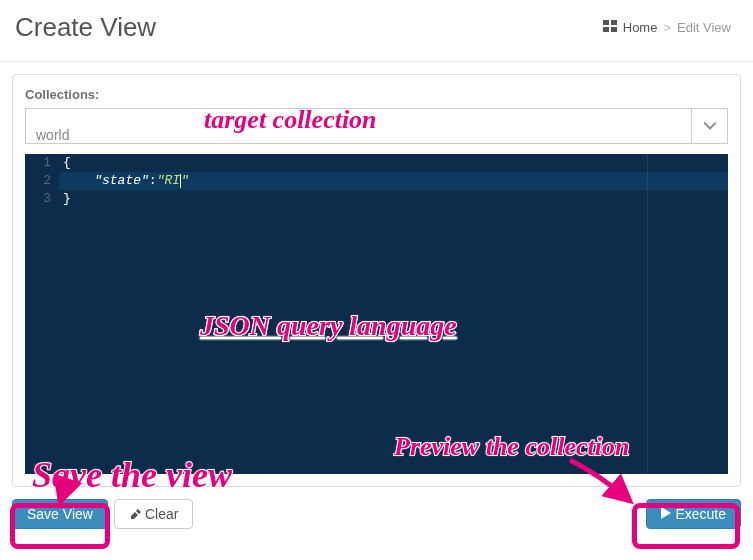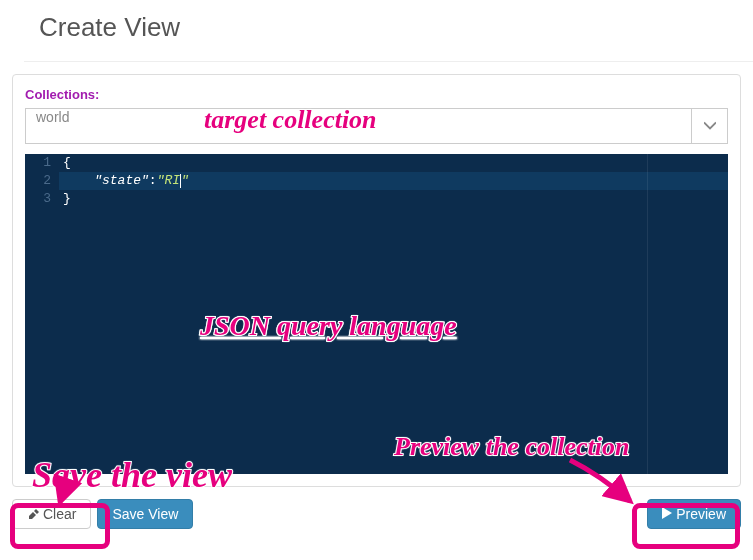--- a/index.html
+++ b/index.html
@@ -11,21 +11,20 @@
     height: 560px;
     overflow: hidden;
     position: relative;
   }
   .header {
     display: flex;
     justify-content: space-between;
     align-items: center;
     padding: 12px 22px 18px 15px;
     border-bottom: 1px solid #eee;
-    margin-left: 24px;
   }
   .page-title {
     font-size: 26px;
     font-weight: 400;
     color: #555;
   }
   .breadcrumb {
     font-size: 13px;
     color: #888;
     display: flex;
@@ -38,29 +37,29 @@
   .panel {
     margin: 12px;
     border: 1px solid #ddd;
     border-radius: 4px;
     background: #fff;
     padding: 12px;
   }
   .label {
     font-size: 13px;
     font-weight: 700;
-    color: #a21caf;
+    color: #737373;
     margin-bottom: 6px;
   }
   .select-wrap {
     border: 1px solid #ccc;
     border-radius: 0;
     height: 36px;
     display: flex;
-    align-items: flex-start;
+    align-items: flex-end;
     background: #fff;
   }
   .select-value {
     flex: 1;
     padding: 0 10px;
     color: #888;
     font-size: 14px;
   }
   .select-caret {
     width: 36px;
@@ -165,20 +164,33 @@
     position: absolute;
     pointer-events: none;
   }
   .arrow svg { overflow: visible; }
 </style>
 </head>
 <body>
 
 <div class="header">
   <div class="page-title">Create View</div>
+  <div class="breadcrumb">
+    <span>
+      <svg width="14" height="12" viewBox="0 0 14 12">
+          <rect x="0" y="0" width="6" height="5" fill="#555"></rect>
+          <rect x="8" y="0" width="6" height="5" fill="#555"></rect>
+          <rect x="0" y="7" width="6" height="5" fill="#555"></rect>
+          <rect x="8" y="7" width="6" height="5" fill="#555"></rect>
+        </svg>
+    </span>
+    <a href="#">Home</a>
+    <span class="sep">&gt;</span>
+    <span style="color:#999">Edit View</span>
+  </div>
 </div>
 
 <div class="panel">
   <div class="label">Collections:</div>
   <div class="select-wrap">
     <div class="select-value">world</div>
     <div class="select-caret">
       <svg viewBox="0 0 10 6">
           <path d="M0 0 L5 5 L10 0" fill="none" stroke="#888" stroke-width="1.5"></path>
         </svg>
@@ -196,37 +208,37 @@
     </div>
     <div class="editor-line">
       <div class="gutter">3</div>
       <div class="code"><span class="brace">}</span></div>
     </div>
     <div class="editor-vline"></div>
   </div>
 </div>
 
 <div class="actions">
+  <button class="btn btn-primary">Save View</button>
   <button class="btn btn-default">
     <span>
       <svg width="12" height="12" viewBox="0 0 12 12">
           <path d="M2 9 L6 5 L9 8 L5 12 L2 12 Z M7 4 L9 2 L12 5 L10 7 Z" fill="#555"></path>
         </svg>
     </span>
     <span>Clear</span>
   </button>
-  <button class="btn btn-primary">Save View</button>
   <div class="spacer"></div>
   <button class="btn btn-execute">
     <span>
       <svg width="10" height="12" viewBox="0 0 10 12">
           <path d="M0 0 L10 6 L0 12 Z" fill="#fff"></path>
         </svg>
     </span>
-    <span>Preview</span>
+    <span>Execute</span>
   </button>
 </div>
 
 <div class="annotation ann-target">target collection</div>
 <div class="annotation ann-json">JSON query language</div>
 <div class="annotation ann-prev">Preview the collection</div>
 <div class="annotation ann-save">Save the view</div>
 
 <div class="ann-box box-save"></div>
 <div class="ann-box box-exec"></div>

